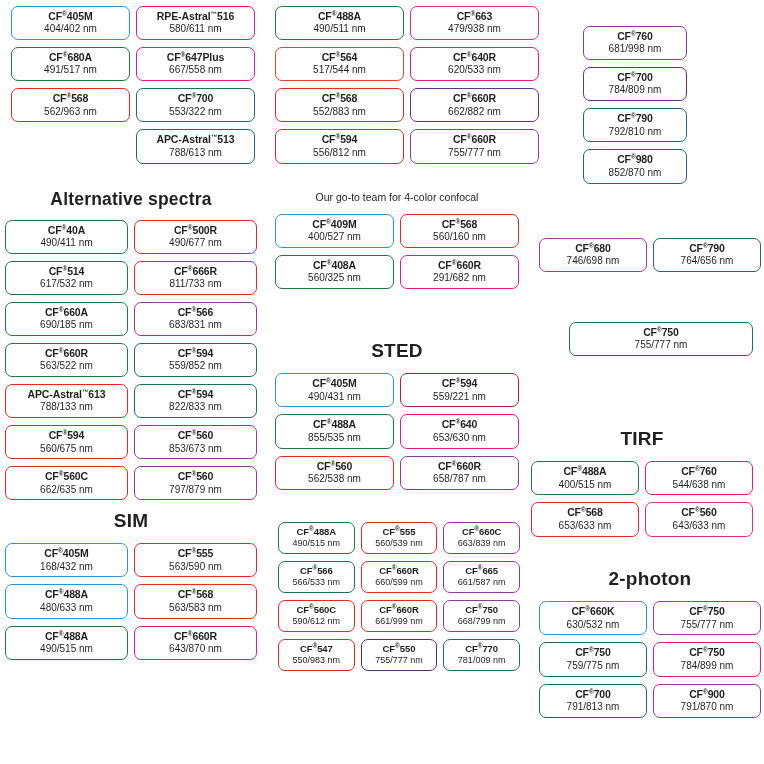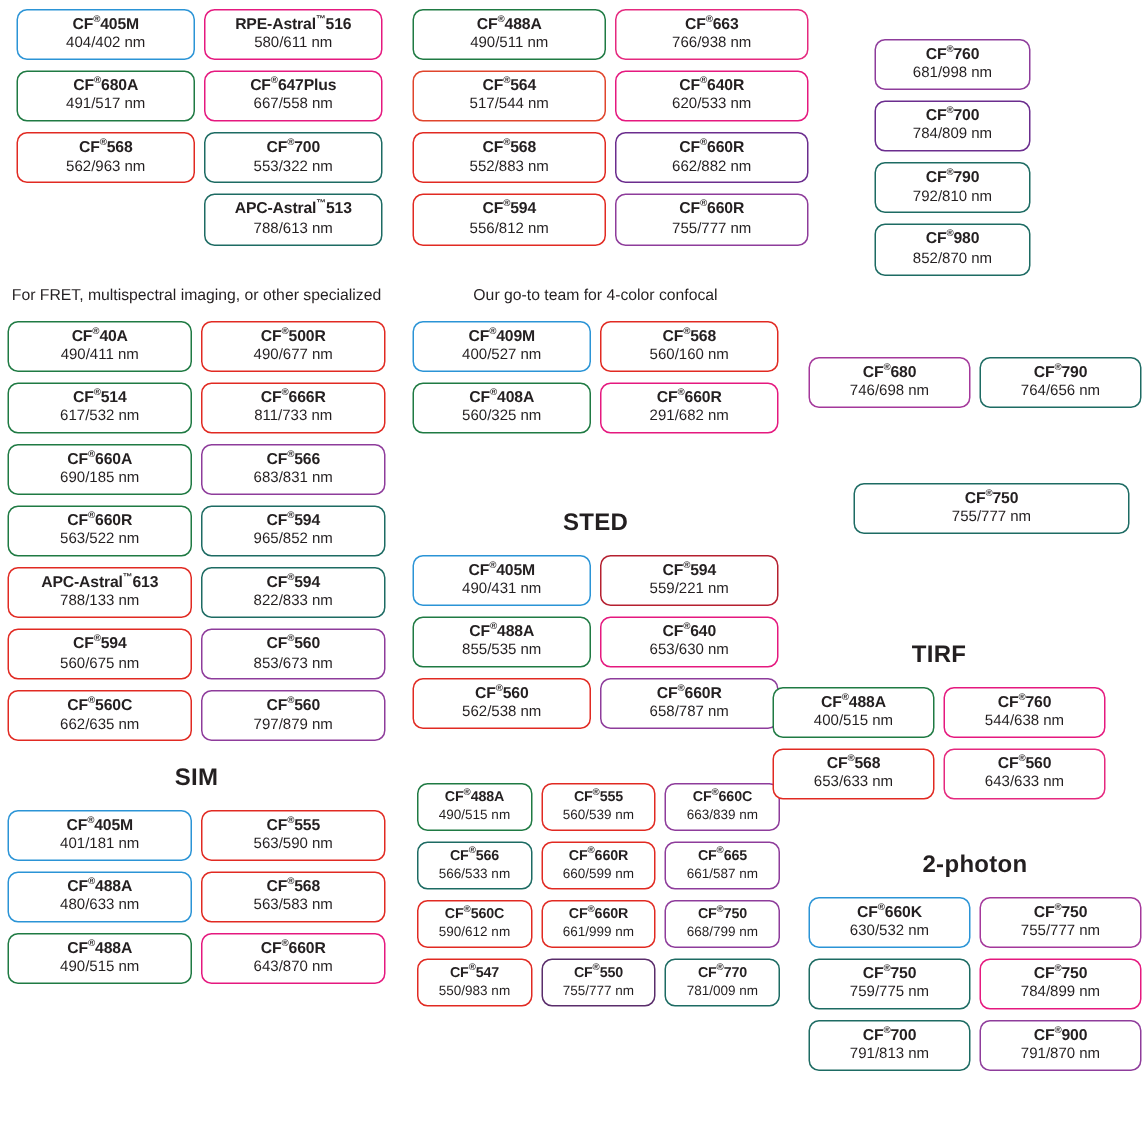--- a/index.html
+++ b/index.html
@@ -20,21 +20,21 @@
     position: relative;
     width: 764px;
     height: 764px;
   }
 
   
   .block { position: absolute; }
 
   
   .sec-title {
-    font-size: 16px;
+    font-size: 19px;
     font-weight: bold;
     text-align: center;
     letter-spacing: 0.2px;
     color: #231f20;
     line-height: 1.12;
   }
   .sec-title.big { font-size: 17.5px; }
   .sec-sub {
     font-size: 10.5px;
     text-align: center;
@@ -125,21 +125,21 @@
   </div>
 
   <div class="block" style="left:272px; top:6px; width:270px;">
     <div class="grid cols2">
         <div class="card" style="border-color: rgb(31, 122, 67);">
           <div class="name">CF<sup>®</sup>488A</div>
           <div class="spec">490/511 nm</div>
         </div>
         <div class="card" style="border-color: rgb(229, 41, 127);">
           <div class="name">CF<sup>®</sup>663</div>
-          <div class="spec">766/938 nm</div>
+          <div class="spec">479/938 nm</div>
         </div>
         <div class="card" style="border-color: rgb(224, 69, 44);">
           <div class="name">CF<sup>®</sup>564</div>
           <div class="spec">517/544 nm</div>
         </div>
         <div class="card" style="border-color: rgb(229, 25, 127);">
           <div class="name">CF<sup>®</sup>640R</div>
           <div class="spec">620/533 nm</div>
         </div>
         <div class="card" style="border-color: rgb(225, 42, 34);">
@@ -176,21 +176,21 @@
           <div class="spec">792/810 nm</div>
         </div>
         <div class="card" style="border-color: rgb(29, 107, 99);">
           <div class="name">CF<sup>®</sup>980</div>
           <div class="spec">852/870 nm</div>
         </div>
       </div>
   </div>
 
   <div class="block" style="left:2px; top:190px; width:258px;">
-    <div class="sec-sub">For FRET, multispectral imaging, or other specialized</div>
+    <div class="sec-title big">Alternative spectra</div>
     <div class="grid cols2" style="margin-top:10px;">
         <div class="card" style="border-color: rgb(31, 122, 67);">
           <div class="name">CF<sup>®</sup>40A</div>
           <div class="spec">490/411 nm</div>
         </div>
         <div class="card" style="border-color: rgb(225, 42, 34);">
           <div class="name">CF<sup>®</sup>500R</div>
           <div class="spec">490/677 nm</div>
         </div>
         <div class="card" style="border-color: rgb(31, 122, 67);">
@@ -208,21 +208,21 @@
         <div class="card" style="border-color: rgb(142, 60, 155);">
           <div class="name">CF<sup>®</sup>566</div>
           <div class="spec">683/831 nm</div>
         </div>
         <div class="card" style="border-color: rgb(31, 122, 67);">
           <div class="name">CF<sup>®</sup>660R</div>
           <div class="spec">563/522 nm</div>
         </div>
         <div class="card" style="border-color: rgb(29, 107, 99);">
           <div class="name">CF<sup>®</sup>594</div>
-          <div class="spec">965/852 nm</div>
+          <div class="spec">559/852 nm</div>
         </div>
         <div class="card" style="border-color: rgb(225, 42, 34);">
           <div class="name">APC-Astral<sup>™</sup>613</div>
           <div class="spec">788/133 nm</div>
         </div>
         <div class="card" style="border-color: rgb(29, 107, 99);">
           <div class="name">CF<sup>®</sup>594</div>
           <div class="spec">822/833 nm</div>
         </div>
         <div class="card" style="border-color: rgb(225, 42, 34);">
@@ -294,21 +294,21 @@
           <div class="spec">658/787 nm</div>
         </div>
       </div>
   </div>
 
   <div class="block" style="left:2px; top:510px; width:258px;">
     <div class="sec-title">SIM</div>
     <div class="grid cols2" style="margin-top:12px;">
         <div class="card" style="border-color: rgb(43, 148, 214);">
           <div class="name">CF<sup>®</sup>405M</div>
-          <div class="spec">401/181 nm</div>
+          <div class="spec">168/432 nm</div>
         </div>
         <div class="card" style="border-color: rgb(225, 42, 34);">
           <div class="name">CF<sup>®</sup>555</div>
           <div class="spec">563/590 nm</div>
         </div>
         <div class="card" style="border-color: rgb(43, 148, 214);">
           <div class="name">CF<sup>®</sup>488A</div>
           <div class="spec">480/633 nm</div>
         </div>
         <div class="card" style="border-color: rgb(225, 42, 34);">
@@ -394,21 +394,21 @@
 
   <div class="block" style="left:566px; top:310px; width:190px;">
     <div class="grid cols1" style="margin-top:12px;">
         <div class="card" style="border-color: rgb(29, 107, 99);">
           <div class="name">CF<sup>®</sup>750</div>
           <div class="spec">755/777 nm</div>
         </div>
       </div>
   </div>
 
-  <div class="block" style="left:512px; top:428px; width:228px;">
+  <div class="block" style="left:528px; top:428px; width:228px;">
     <div class="sec-title">TIRF</div>
     <div class="grid cols2" style="margin-top:12px;">
         <div class="card" style="border-color: rgb(31, 122, 67);">
           <div class="name">CF<sup>®</sup>488A</div>
           <div class="spec">400/515 nm</div>
         </div>
         <div class="card" style="border-color: rgb(229, 25, 127);">
           <div class="name">CF<sup>®</sup>760</div>
           <div class="spec">544/638 nm</div>
         </div>

